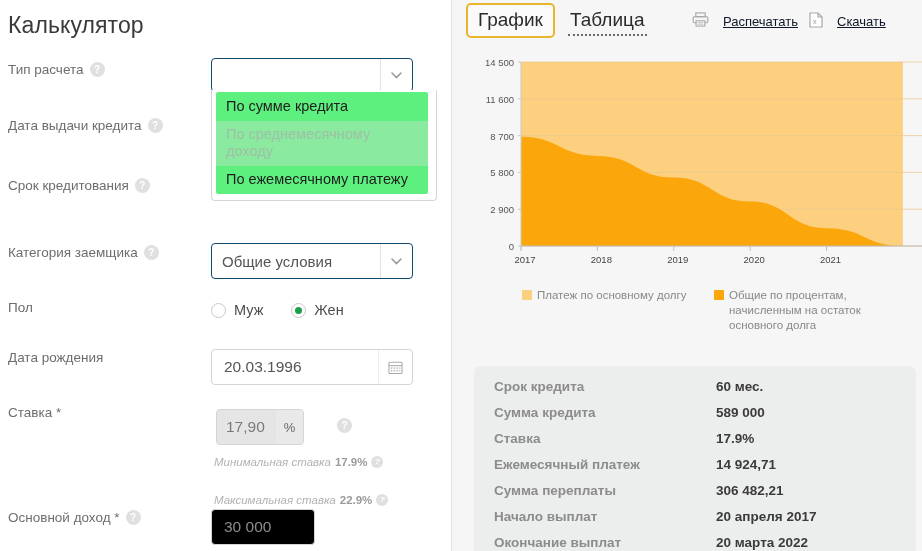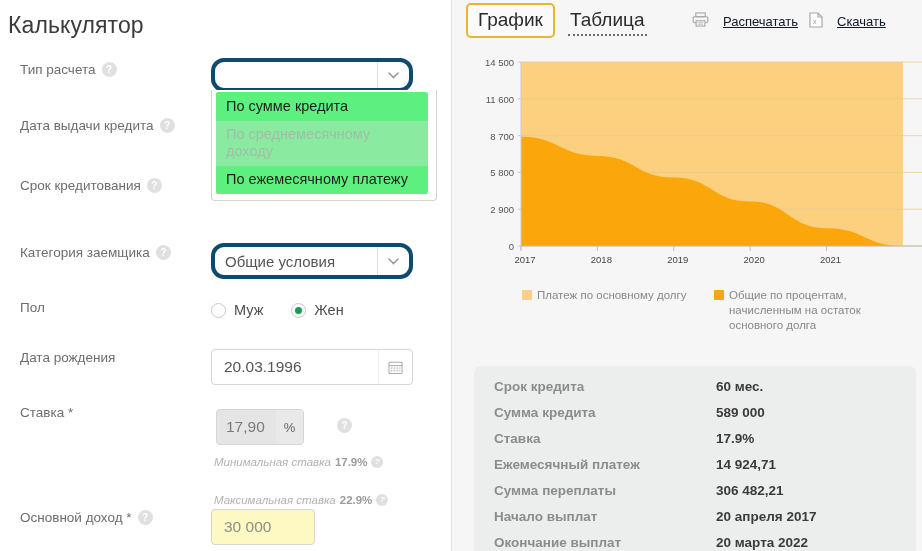--- a/index.html
+++ b/index.html
@@ -33,36 +33,36 @@
     letter-spacing: .1px;
   }
   .form-row {
     position: absolute;
     left: 0; width: 452px;
     display: flex; align-items: center;
   }
   .field-label {
     font-size: 13.5px;
     color: #6d6d6d;
-    padding-left: 20px;
+    padding-left: 8px;
     width: 210px;
     display: flex; align-items: center; gap: 6px;
     white-space: nowrap;
   }
   .help-icon {
     display:inline-flex; align-items:center; justify-content:center;
     width:15px; height:15px; border-radius:50%;
     background:#e0e0e0; color:#fff;
     font-size:10px; font-weight:bold; line-height:1;
     flex: 0 0 15px;
   }
 
   
   .sel, .txt {
-    background:#fff; border:4px solid #0c4a6e; border-radius:13px;
+    background:#fff; border:1px solid #0c4a6e; border-radius:4px;
     height:34px; display:flex; align-items:center;
     font-size:15px; color:#555;
   }
   .sel { justify-content: space-between; padding:0; }
   .sel .sel-value { padding: 0 10px; flex:1; white-space:nowrap; overflow:hidden; }
   .sel .caret {
     width:32px; height:100%; display:flex; align-items:center; justify-content:center;
     border-left:1px solid #e2e2e2; color:#9a9a9a; font-size:11px;
   }
   .caret svg { display:block; }
@@ -119,21 +119,21 @@
   }
   .rate-note b { font-style: normal; font-weight:bold; color:#9b9b9b; }
   #rate-note-min { top:456px; }
   #rate-note-max { top:473px;margin-top:21px; }
   .help-icon.sm { width:12px; height:12px; font-size:8px; flex:0 0 12px; }
 
   
   #income-input {
     position:absolute; left:211px; top:509px; width:104px; height:36px;
     display:flex; align-items:center; border:1px solid #d5d5d5; border-radius:4px;
-    background:#fef9c3; font-size:15.5px; color:#8d8d8d; padding-left:12px;
+    background:#000000; font-size:15.5px; color:#8d8d8d; padding-left:12px;
   }
   #income-currency {
     position:absolute; left:321px; top:509px; width:94px; height:36px;
   }
 
   
   .radio-group { position:absolute; left:211px; top:302px; display:flex; gap:28px; align-items:center; }
   .radio { display:flex; align-items:center; gap:8px; font-size:14.5px; color:#4d4d4d; }
   .radio .dot {
     width:15px; height:15px; border-radius:50%; border:1px solid #c8c8c8; background:#fff;

